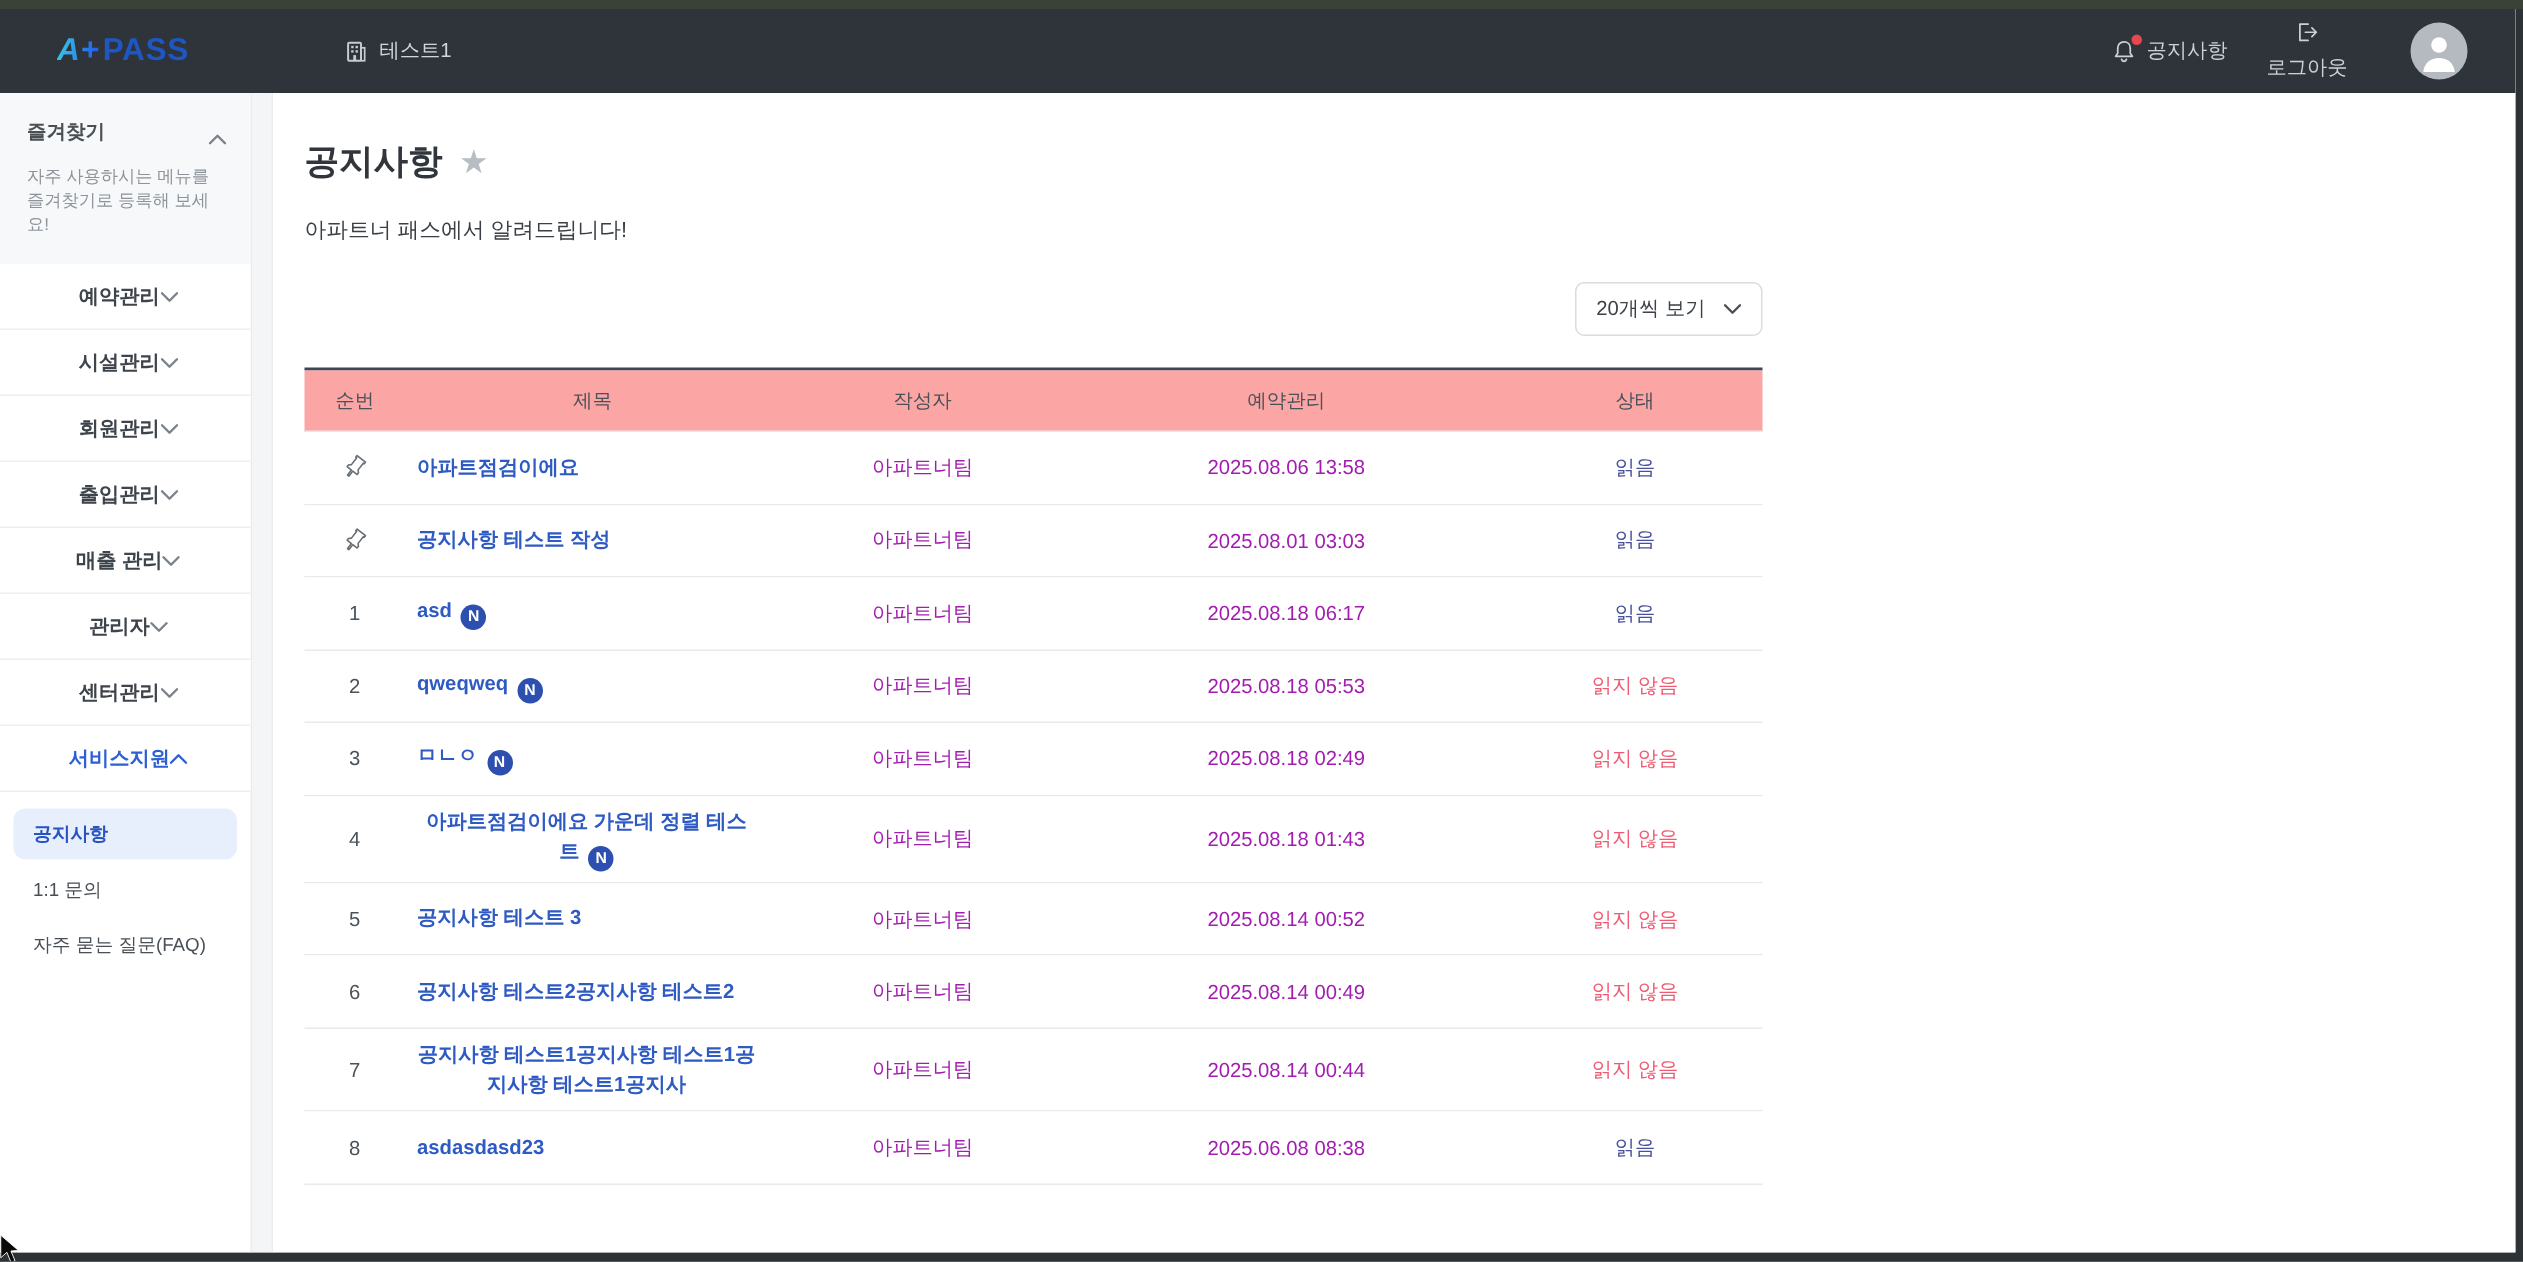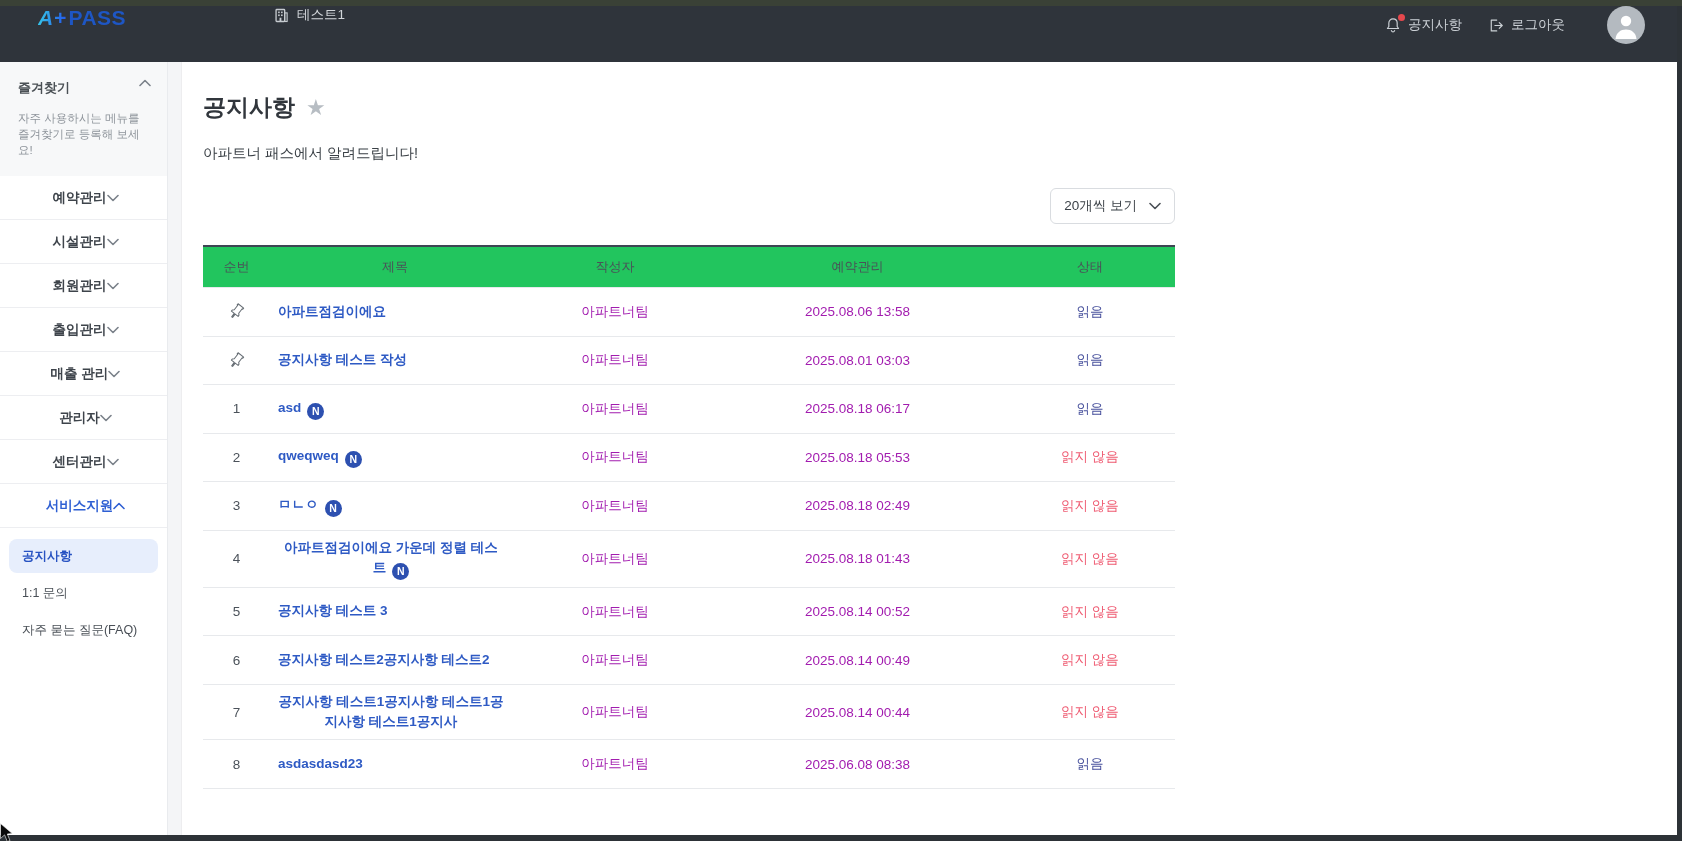--- a/index.html
+++ b/index.html
@@ -4,39 +4,39 @@
 <style>
   * { margin:0; padding:0; box-sizing:border-box; }
   html,body { background:#2d3237; }
   body { font-family:"Liberation Sans","DejaVu Sans",sans-serif; }
 
   .screen { position:relative; width:1682px; height:841px; background:#2d3237; overflow:hidden; }
   .frame-top { position:absolute; top:0; left:0; right:0; height:6px; background:#3a4136; }
   .app { position:absolute; top:6px; left:0; right:5px; bottom:6px; background:#ffffff; display:flex; flex-direction:column; overflow:hidden; }
 
   
-  .topbar { height:56px; flex:0 0 56px; background:#2f343b; display:flex; align-items:flex-start;gap:44px; }
+  .topbar { height:56px; flex:0 0 56px; background:#2f343b; display:flex; align-items:center; }
   .logo { margin-left:38px; font-size:21px; font-weight:800; letter-spacing:.5px; white-space:nowrap; cursor:default; }
   .logo-a { background:linear-gradient(100deg,#35c3e8 10%,#2563eb 85%); -webkit-background-clip:text; background-clip:text; color:transparent; font-style:italic; }
   .logo-pass { color:#1e56c4; margin-left:2px; }
   .site-tab { margin-left:104px; display:flex; align-items:center; gap:8px; color:#d2d6da; font-size:13.5px; }
   .topbar-right { margin-left:auto; display:flex; align-items:center; }
   .tb-btn { display:flex; align-items:center; gap:7px; background:none; border:none; color:#ccd1d6; font-size:13.5px; font-family:inherit; cursor:pointer; position:relative; }
-  .tb-btn + .tb-btn { margin-left:26px; }
+  .tb-btn + .tb-btn { margin-left:26px;flex-direction:column; }
   .bell-wrap { position:relative; display:inline-flex; }
   .noti-dot { position:absolute; top:-3px; right:-4px; width:7px; height:7px; border-radius:50%; background:#e5484d; }
   .avatar { width:38px; height:38px; border-radius:50%; background:#b4bac0; margin-left:42px; margin-right:32px; display:flex; align-items:center; justify-content:center; cursor:pointer; overflow:hidden; }
 
   
   .body { flex:1; display:flex; min-height:0; }
   .sidebar { width:168px; flex:0 0 168px; background:#fff; border-right:1px solid #e9ebee; display:flex; flex-direction:column; }
   .sidebar-scrollbar { width:14px; flex:0 0 14px; background:#f4f5f7; border-right:1px solid #ededef; }
 
   .fav { background:#f7f8f9; padding:17px 16px 18px 18px; }
-  .fav-head { display:flex; align-items:flex-start; justify-content:space-between; }
+  .fav-head { display:flex; align-items:flex-end; justify-content:space-between; }
   .fav-title { font-size:13px; font-weight:600; color:#4a5055; }
   .fav-desc { margin-top:13px; font-size:11.5px; line-height:1.4; color:#8d939a; width:124px; }
 
   .menu-item { height:44px; display:flex; align-items:center; justify-content:center; padding:0 16px 0 20px; border-bottom:1px solid #edeef1; cursor:pointer; background:#fff; }
   .menu-label { font-size:13.5px; font-weight:600; color:#3e444b; }
   .chev { color:#7b828a; display:inline-flex; }
   .menu-item .chev-up { display:none; }
   .menu-item.expanded .chev-up { display:inline-flex; }
   .menu-item.expanded .menu-label { color:#2e5fd3; }
   .menu-item.expanded .chev { color:#2e5fd3; }
@@ -51,21 +51,21 @@
   .page-title-row { display:flex; align-items:center; gap:11px; margin-top:4px; }
   .page-title { font-size:23px; font-weight:700; color:#31363c; }
   .fav-star { font-size:22px; color:#b7bdc3; line-height:1; cursor:pointer; }
   .subtitle { margin-top:21px; font-size:14.5px; color:#3a4046; }
 
   .toolbar { display:flex; justify-content:flex-end; margin-top:25px; }
   .select-btn { display:inline-flex; align-items:center; gap:12px; background:#fff; border:1px solid #d9dce0; border-radius:6px; padding:8px 13px; font-size:13.5px; color:#3c4248; font-family:inherit; cursor:pointer;text-align:center; }
 
   .table { margin-top:21px; border-top:2px solid #3e4553; }
   .tr { display:grid; grid-template-columns:67px 250px 190px 295px 170px; align-items:center; border-bottom:1px solid #e7e9ec; }
-  .thead { background:#22c55e; height:41px; }
+  .thead { background:#fca5a5; height:41px; }
   .th { text-align:center; font-size:13px; color:#4a5158; }
   .row { min-height:48.5px; background:#fff; }
   .cell-no { display:flex; align-items:center; justify-content:center; font-size:13.5px; color:#4b525a; }
   .pin-icon { display:inline-flex; transform:rotate(38deg); color:#666d74; }
   .cell-title { padding:7px 0 7px 8px; text-align:left; }
   .title-link { display:inline-block; max-width:226px; text-align:center; color:#2e5ac4; font-weight:600; font-size:13.5px; line-height:1.5; text-decoration:none; cursor:pointer; }
   .new-badge { display:inline-block; width:17px; height:17px; border-radius:50%; background:#2d50b0; color:#fff; font-size:10.5px; font-weight:800; line-height:17px; text-align:center; margin-left:6px; vertical-align:-3px; }
   .cell-author, .cell-date { text-align:center; font-size:13.5px; color:#a21caf; }
   .cell-status { text-align:center; font-size:13.5px; }
   .cell-status.read { color:#47509c; }

